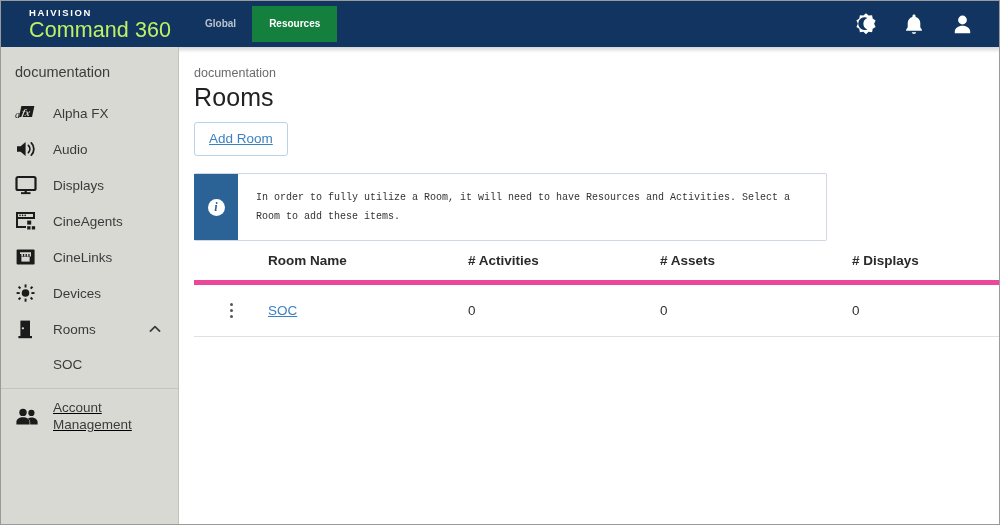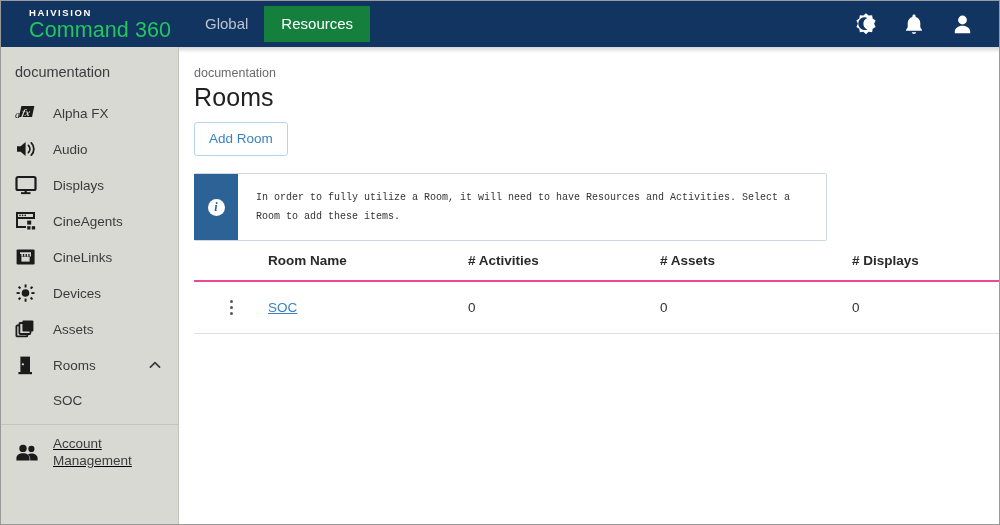--- a/index.html
+++ b/index.html
@@ -41,36 +41,36 @@
   }
   .brand-kicker {
     color: #ffffff;
     font-size: 9.5px;
     letter-spacing: 1.6px;
     font-weight: bold;
     line-height: 11px;
     margin-bottom: 1px;
   }
   .brand-title {
-    color: #22c55e;
+    color: #bef264;
     font-size: 21.5px;
     line-height: 23px;
     font-weight: 400;
     letter-spacing: 0.1px;
   }
   .nav-tabs {
     display: flex;
     align-items: center;
     height: 46px;
     margin-left: 12px;
   }
   .nav-tab {
     color: #b9c3cf;
-    font-size: 15px;
-    font-weight: normal;
+    font-size: 10px;
+    font-weight: bold;
     padding: 9px 16px;
     line-height: 16px;
     cursor: pointer;
     user-select: none;
   }
   .nav-tab.active {
     background: #15803d;
     color: #ffffff;
     padding: 10px 17px;
   }
@@ -193,20 +193,21 @@
   .btn-outline {
     display: inline-block;
     border: 1px solid #b9d3e8;
     border-radius: 3px;
     background: #ffffff;
     color: #3b82c4;
     font-size: 13.5px;
     padding: 8px 14px;
     cursor: pointer;
     line-height: 16px;
+    text-decoration: underline;
   }
 
   
   .banner {
     display: flex;
     margin-top: 17px;
     width: 633px;
     border: 1px solid #cfd8e2;
     border-left: none;
     border-radius: 2px;
@@ -256,21 +257,21 @@
     width: 785px;
     border-collapse: collapse;
     table-layout: fixed;
   }
   table.rooms th {
     font-size: 13.5px;
     font-weight: bold;
     color: #2a2a2a;
     text-align: left;
     padding: 0 0 12px 0;
-    border-bottom: 2px solid #ec4899;
+    border-bottom: 5px solid #ec4899;
   }
   table.rooms td {
     font-size: 13.5px;
     color: #333333;
     padding: 16px 0 17px 0;
     border-bottom: 1px solid #e0e0e0;
     vertical-align: middle;
   }
   .col-kebab { width: 74px; }
   .col-name  { width: 200px; }
@@ -416,30 +417,20 @@
           <rect x="16.4" y="9.1" width="3.1" height="1.9" fill="#1b1b1b"></rect>
           <rect x="3.6" y="3.3" width="1.9" height="2.6" fill="#1b1b1b" transform="rotate(-45 4.5 4.6)"></rect>
           <rect x="15.6" y="3.3" width="1.9" height="2.6" fill="#1b1b1b" transform="rotate(45 16.5 4.6)"></rect>
           <rect x="3.6" y="14.2" width="1.9" height="2.6" fill="#1b1b1b" transform="rotate(45 4.5 15.5)"></rect>
           <rect x="15.6" y="14.2" width="1.9" height="2.6" fill="#1b1b1b" transform="rotate(-45 16.5 15.5)"></rect>
         </svg>
       </span>
       <span class="sb-label">Devices</span>
     </div>
 
-    <div class="sb-item">
-      <span class="sb-ico">
-        <svg width="22" height="20" viewBox="0 0 22 20">
-          <rect x="1.4" y="6.4" width="11" height="11" rx="1" fill="none" stroke="#1b1b1b" stroke-width="1.8"></rect>
-          <rect x="4.4" y="4" width="11" height="11" rx="1" fill="#d9d9d3" stroke="#1b1b1b" stroke-width="1.8"></rect>
-          <rect x="7.4" y="1.6" width="11" height="11" rx="1" fill="#1b1b1b"></rect>
-        </svg>
-      </span>
-      <span class="sb-label">Assets</span>
-    </div>
 
     <div class="sb-item">
       <span class="sb-ico">
         <svg width="22" height="21" viewBox="0 0 22 21">
           <rect x="5.4" y="1.6" width="9.6" height="15.4" fill="#1b1b1b"></rect>
           <circle cx="7.9" cy="9.3" r="1.15" fill="#d9d9d3"></circle>
           <rect x="3.4" y="17" width="13.6" height="2.2" fill="#1b1b1b"></rect>
         </svg>
       </span>
       <span class="sb-label">Rooms</span>

